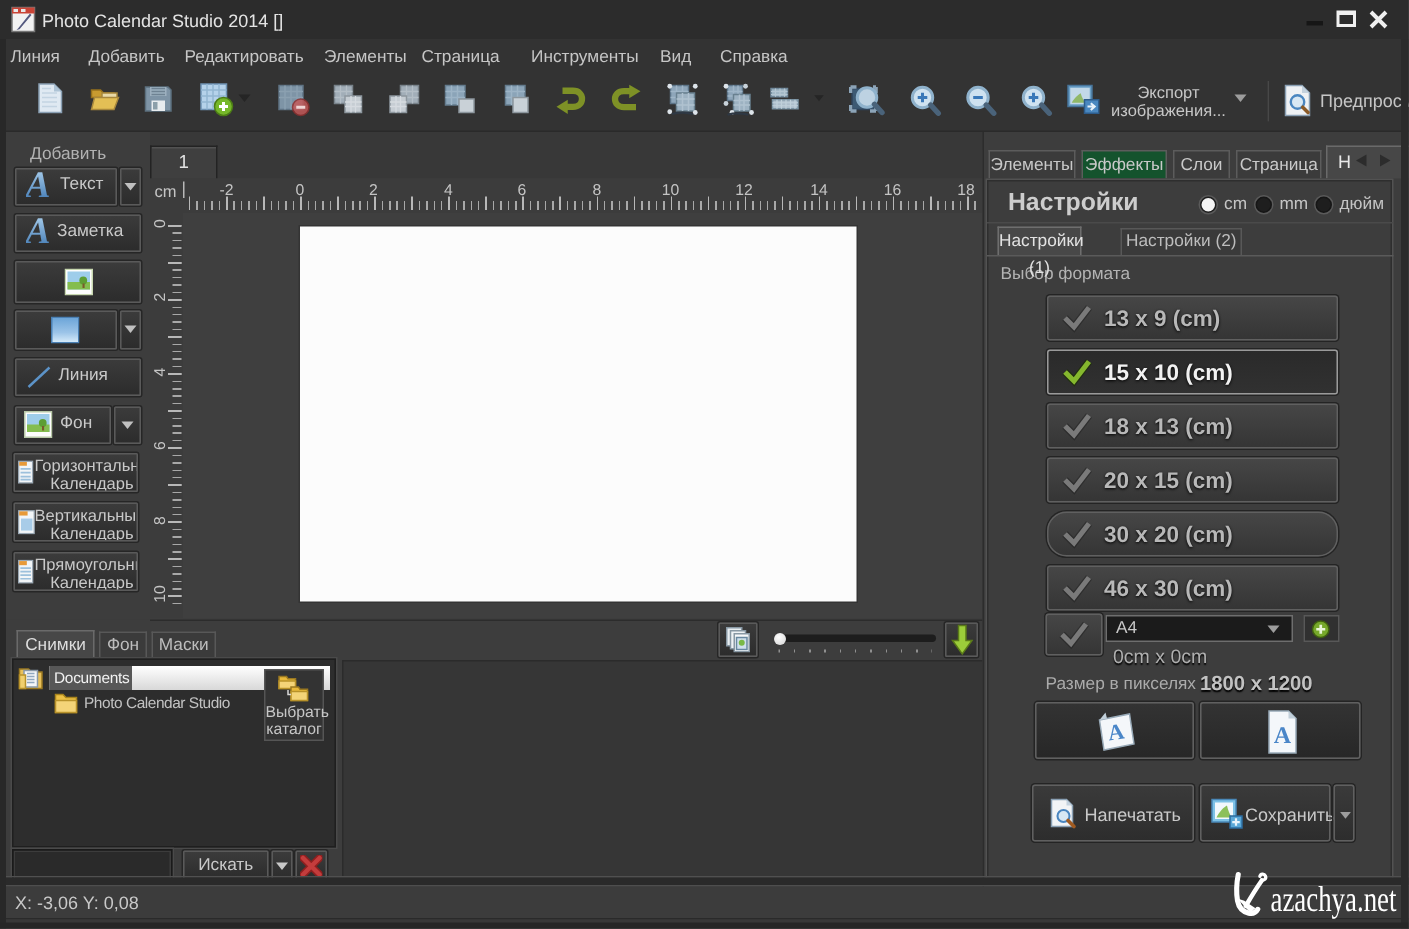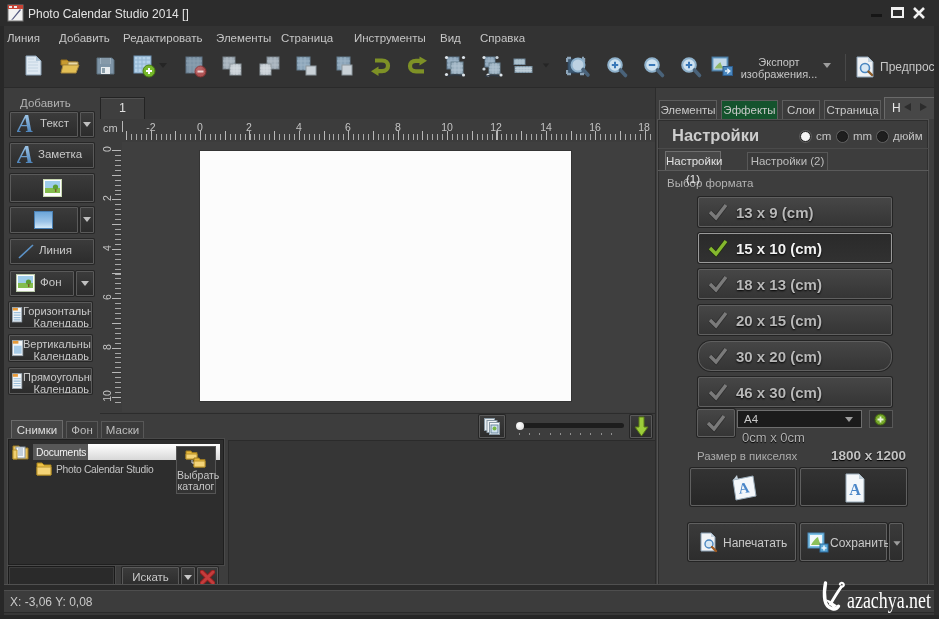--- a/index.html
+++ b/index.html
@@ -460,21 +460,21 @@
   <span class="dd" style="left:107px;top:6px;"></span>
 </div>
 <div class="a" style="left:869px;top:410px;width:24px;height:18px;background:#303030;border:1px solid #585858;">
   <svg width="13" height="13" viewBox="0 0 13 13" style="position:absolute;left:4px;top:2px;">
     <circle cx="6.5" cy="6.5" r="5.5" fill="#76a82a" stroke="#3f6010"></circle>
     <path d="M6.5 3.5 V9.5 M3.5 6.5 H9.5" stroke="#e8f4d8" stroke-width="1.8"></path>
   </svg>
 </div>
 <div class="a" style="left:742px;top:430px;font-size:13px;font-weight:normal;color:#b0b0b0;text-shadow:0 1px 1px #000;">0cm x 0cm</div>
 <div class="a" style="left:697px;top:450px;font-size:11.5px;color:#ababab;">Размер в пикселях</div>
-<div class="a" style="left:800px;top:448px;font-size:13.5px;font-weight:bold;color:#c2c2c2;text-shadow:0 1px 1px #000;margin-left:31px;">1800 x 1200</div>
+<div class="a" style="left:800px;top:448px;font-size:13.5px;font-weight:bold;color:#c2c2c2;text-shadow:0 1px 1px #000;">1800 x 1200</div>
 
 <div class="fmtbtn" style="left:690px;top:468px;width:106px;height:38px;background:linear-gradient(#333333,#272727);">
   <svg width="30" height="28" viewBox="0 0 30 28" style="left:38px;top:5px;">
     <path d="M4 6 L24 2 L27 22 L7 26 Z" fill="#f4f7fa" stroke="#98aab8"></path>
     <path d="M4 6 L9 5 L8 1 Z" fill="#c2d0da"></path>
     <text x="15" y="19" font-family="Liberation Serif" font-size="15" font-weight="bold" fill="#4a86c8" text-anchor="middle" transform="rotate(-8 15 14)">A</text>
   </svg>
 </div>
 <div class="fmtbtn" style="left:800px;top:468px;width:107px;height:38px;background:linear-gradient(#333333,#272727);">
   <svg width="24" height="30" viewBox="0 0 24 30" style="left:42px;top:4px;">

